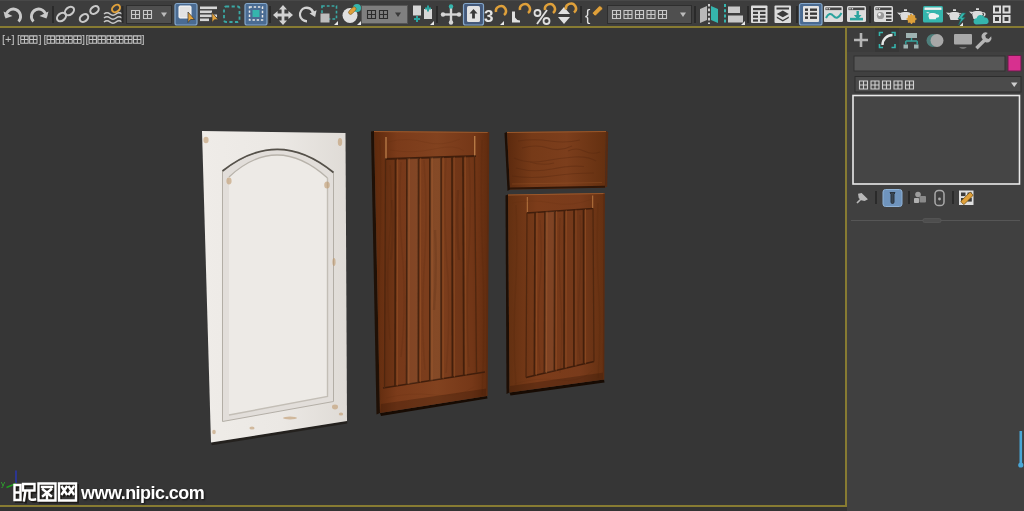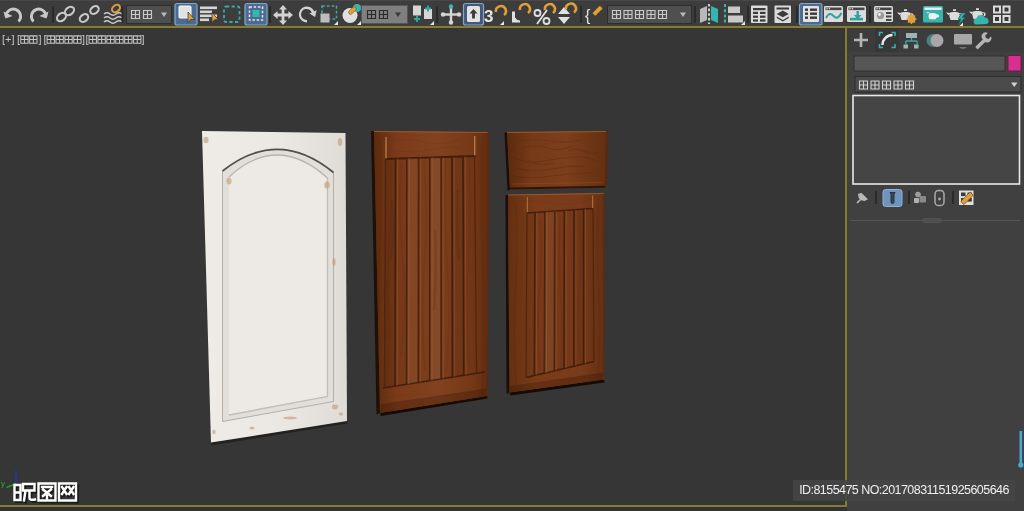--- a/index.html
+++ b/index.html
@@ -549,21 +549,20 @@
       <rect x="113" y="168" width="13.5" height="4.5" rx="1" transform="rotate(-45 120 170)" fill="#dfa03a" stroke="#6b4a10" stroke-width="0.7"></rect>
     </g>
 
     <line x1="4" y1="192.5" x2="173" y2="192.5" stroke="#565656" stroke-width="1"></line>
     <rect x="76" y="190.5" width="18" height="4" rx="1.5" fill="#4e4e4e" stroke="#5c5c5c" stroke-width="0.6"></rect>
 
     <rect x="172.5" y="403" width="2.6" height="33" fill="#49a6d6"></rect>
     <circle cx="173.8" cy="437" r="2.6" fill="#49a6d6"></circle>
   </svg>
   </div>
-  <div class="abs" id="idbox">ID:8155475 NO:20170831151925605646</div>
   <svg class="abs" id="wm" style="left:8px;top:455px" width="300" height="56">
     <g fill="none" stroke="rgba(20,18,14,0.75)" stroke-width="2.6" stroke-linecap="square" transform="translate(1.6,1.7)">
       <path d="M6.5,30 L6.5,45 M6.5,30 L12.5,30 L12.5,45 M6.5,37.5 L12.5,37.5 M6.5,45 L12.5,45"></path>
       <path d="M15,29 L26.5,29 L26.5,35.5 M15,29 L15,35.5 L26.5,35.5 M17.5,35.5 L16,45.5 M21.5,37 L21.5,43 Q21.5,45.5 27,44.5"></path>
       <path d="M30.5,28.5 L47.5,28.5 L47.5,45.5 L30.5,45.5 Z"></path>
       <path d="M34,32 L44,32 M35,34.5 L43,41 M43,34.5 L35,41 M39,41 L39,43.5"></path>
       <path d="M51,28.5 L68,28.5 L68,45.5 L51,45.5 Z"></path>
       <path d="M54,32 L58.5,39 M58.5,32 L54,39 M61,32 L65.5,39 M65.5,32 L61,39"></path>
     </g>
     <g id="cjk" fill="none" stroke="#ffffff" stroke-width="2.4" stroke-linecap="square">
@@ -571,13 +570,14 @@
       <path d="M6.5,30 L6.5,45 M6.5,30 L12.5,30 L12.5,45 M6.5,37.5 L12.5,37.5 M6.5,45 L12.5,45"></path>
       <path d="M15,29 L26.5,29 L26.5,35.5 M15,29 L15,35.5 L26.5,35.5 M17.5,35.5 L16,45.5 M21.5,37 L21.5,43 Q21.5,45.5 27,44.5"></path>
 
       <path d="M30.5,28.5 L47.5,28.5 L47.5,45.5 L30.5,45.5 Z"></path>
       <path d="M34,32 L44,32 M35,34.5 L43,41 M43,34.5 L35,41 M39,41 L39,43.5"></path>
 
       <path d="M51,28.5 L68,28.5 L68,45.5 L51,45.5 Z"></path>
       <path d="M54,32 L58.5,39 M58.5,32 L54,39 M61,32 L65.5,39 M65.5,32 L61,39"></path>
     </g>
   </svg>
+  <div class="abs" id="nipic">www.nipic.com</div>
 </div>
 
 </body></html>

